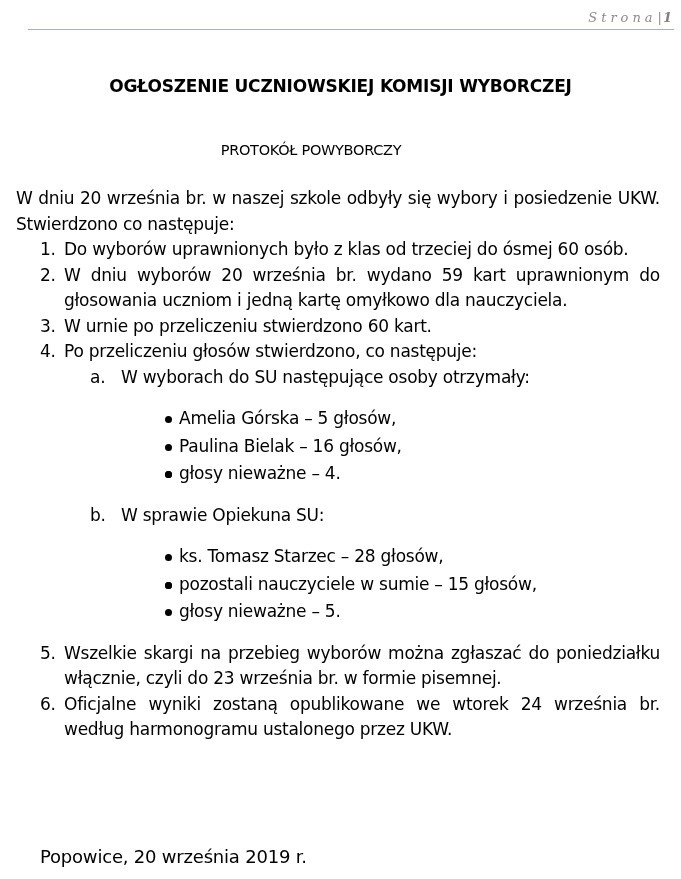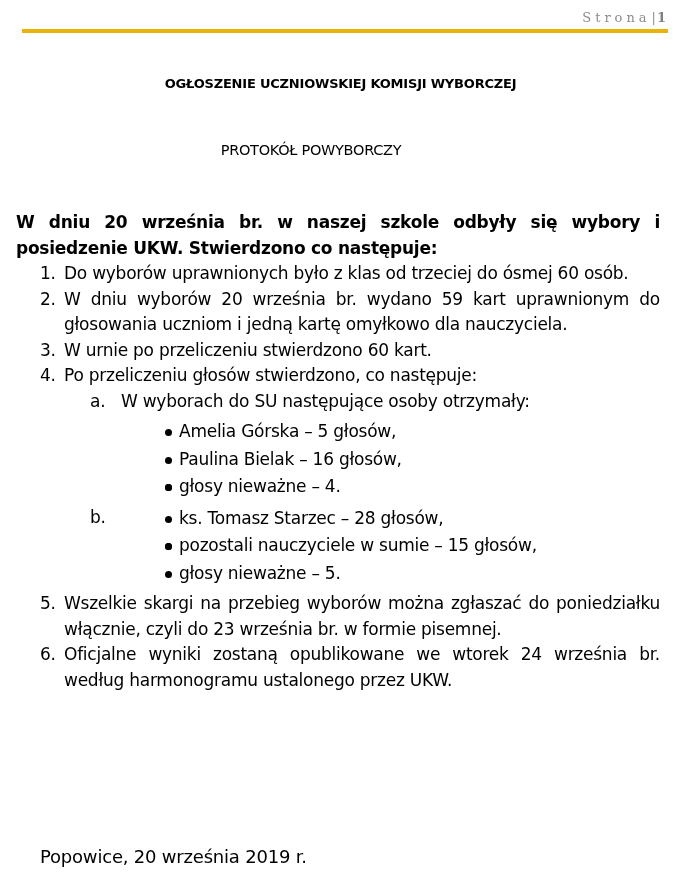--- a/index.html
+++ b/index.html
@@ -1,37 +1,37 @@
 <!DOCTYPE html>
 <html><head>
 <meta charset="utf-8">
 <style>
   html, body { margin:0; padding:0; background:#fff; }
   body { width:681px; height:879px; position:relative; overflow:hidden; color:#000;
          font-family:"DejaVu Sans", sans-serif; }
-  .header { position:absolute; left:22px; top:8px; width:646px; height:21px;
-            border-bottom:4px solid #eab308; }
+  .header { position:absolute; left:28px; top:8px; width:646px; height:21px;
+            border-bottom:1px solid #eab308;font-style:italic; }
   .header .pg { position:absolute; right:2px; top:2px; font-family:"DejaVu Serif", serif;
                 font-size:13px; color:#8c8c8c; letter-spacing:4px; }
   .header .pg .bar { color:#8c8c8c; letter-spacing:0; margin:0 1px; }
   .header .pg .num { color:#000; font-weight:bold; letter-spacing:0; color:#7f7f7f; }
   .title { position:absolute; left:0; width:681px; top:76px; text-align:center;
-           font-weight:bold; font-size:13px; letter-spacing:-0.2px; }
+           font-weight:bold; font-size:17px; letter-spacing:-0.2px; }
   .subtitle { position:absolute; left:0; width:622px; top:142px; text-align:center;
               font-size:14.5px; letter-spacing:-0.3px; }
   .content { position:absolute; left:16px; top:186px; width:644px; font-size:17px;
              line-height:25.5px; letter-spacing:-0.25px; }
-  .lead { font-weight:bold; text-align:justify;margin-top:24px; }
+  .lead { font-weight:normal; text-align:justify; }
   ol.main { margin:0; padding:0; list-style:none; }
   ol.main > li { position:relative; padding-left:48px; text-align:justify; }
   .num-label { position:absolute; left:24px; }
   .sub { margin:0; padding:0; list-style:none; }
   .sub > li { position:relative; padding-left:31px; margin-left:26px; }
   .sub .letter { position:absolute; left:0; }
-  .bul { margin:4px; padding:0; list-style:none; margin-left:44px; }
+  .bul { margin:15px; padding:0; list-style:none; margin-left:44px; }
   .bul li { position:relative; padding-left:14px; line-height:27.5px; }
   .bul .dot { position:absolute; left:0; top:11px; width:7px; height:7px; border-radius:50%; background:#000; }
   .place { position:absolute; left:40px; top:846px; font-size:18px; letter-spacing:-0.2px; }
 </style>
 </head>
 <body>
 
 <div class="header">
   <div class="pg">
     <span>Strona</span><span class="bar">|</span><span class="num">1</span>
@@ -50,21 +50,21 @@
     <li><span class="num-label">4.</span><span>Po przeliczeniu głosów stwierdzono, co następuje:</span>
       <ol class="sub">
         <li><span class="letter">a.</span><span>W wyborach do SU następujące osoby otrzymały:</span>
           <ul class="bul">
             <li><span class="dot"></span><span>Amelia Górska – 5 głosów,</span></li>
             <li><span class="dot"></span><span>Paulina Bielak – 16 głosów,</span></li>
             <li><span class="dot"></span></li>
             <li><span class="dot"></span><span>głosy nieważne – 4.</span></li>
           </ul>
         </li>
-        <li><span class="letter">b.</span>
+        <li><span class="letter">b.</span><span>W sprawie Opiekuna SU:</span>
           <ul class="bul">
             <li><span class="dot"></span><span>ks. Tomasz Starzec – 28 głosów,</span></li>
             <li><span class="dot"></span></li>
             <li><span class="dot"></span><span>pozostali nauczyciele w sumie – 15 głosów,</span></li>
             <li><span class="dot"></span><span>głosy nieważne – 5.</span></li>
           </ul>
         </li>
       </ol>
     </li>
     <li><span class="num-label">5.</span><span>Wszelkie skargi na przebieg wyborów można zgłaszać do poniedziałku włącznie, czyli do 23 września br. w formie pisemnej.</span></li>

